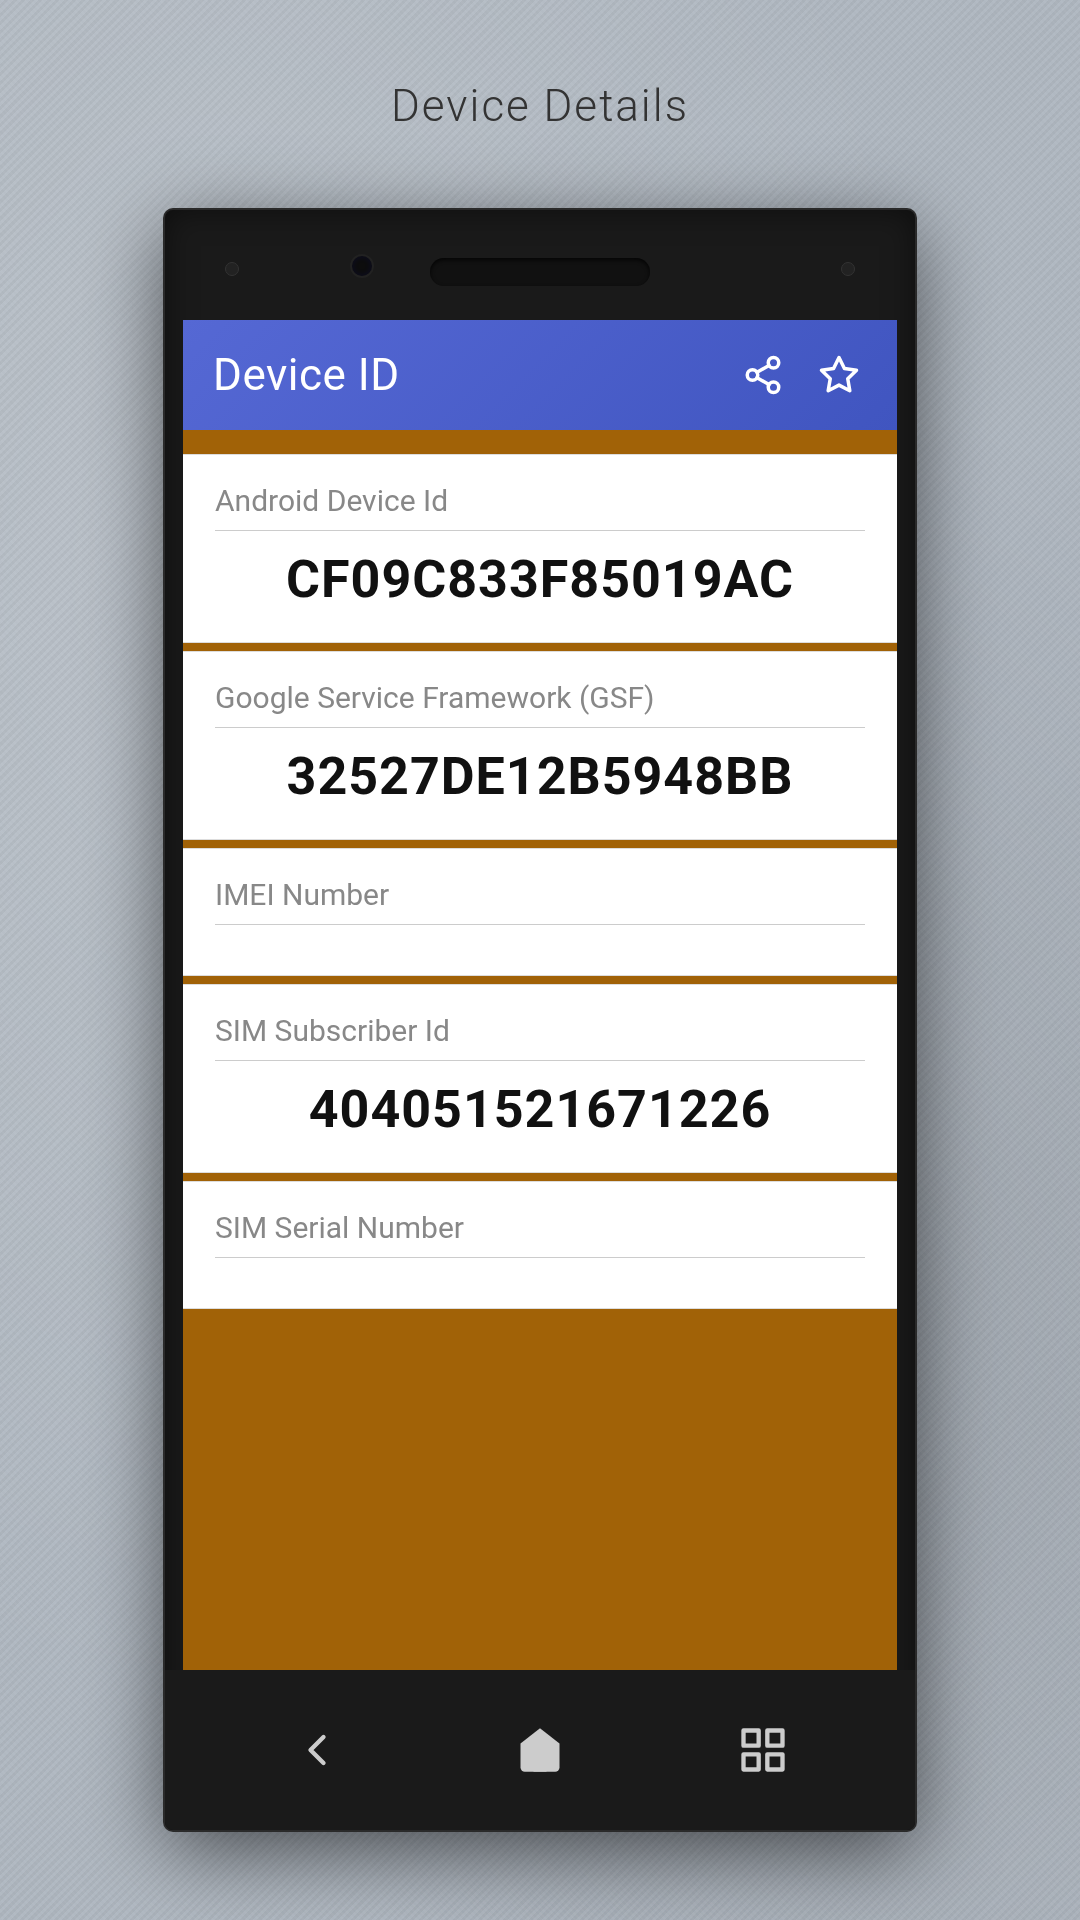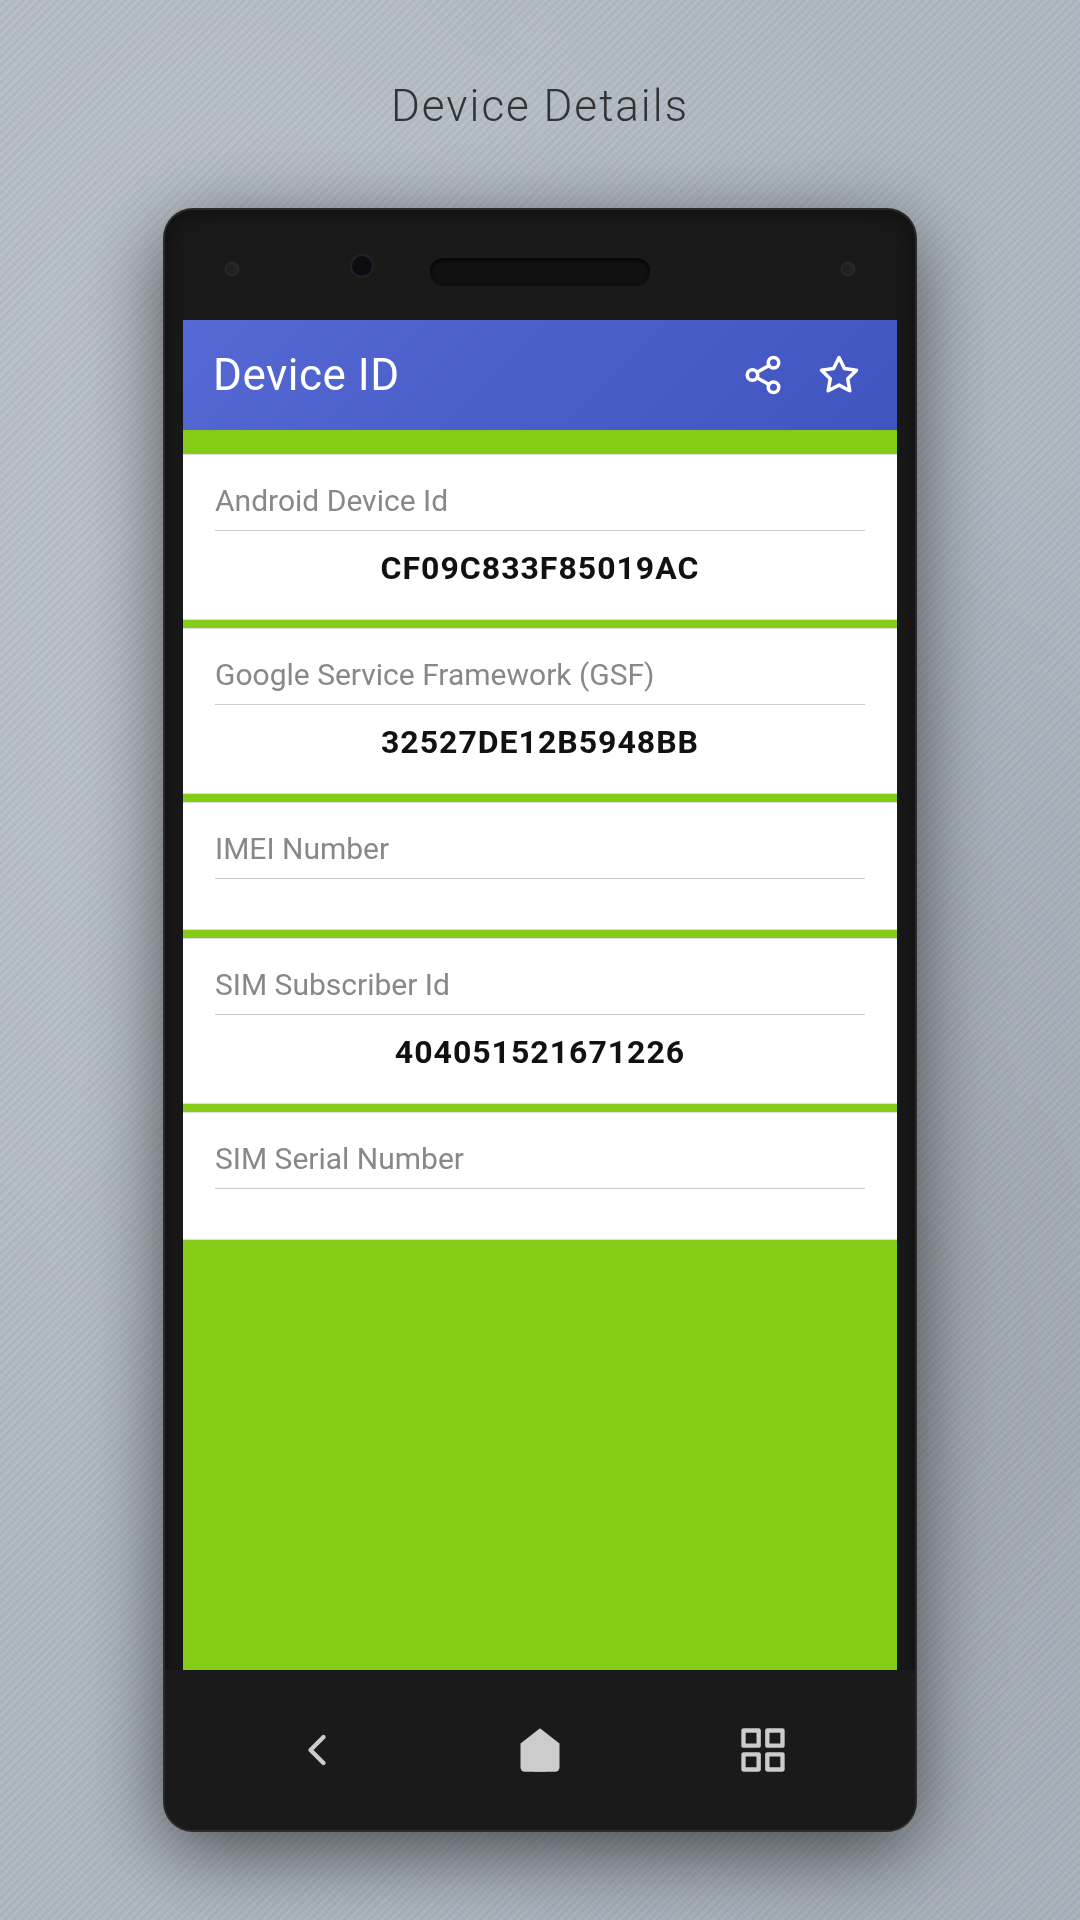--- a/index.html
+++ b/index.html
@@ -54,21 +54,21 @@
 
     
     .phone-frame {
       position: absolute;
       left: 50%;
       top: 210px;
       transform: translateX(-50%);
       width: 750px;
       height: 1620px;
       background: #1a1a1a;
-      border-radius: 28px;
+      border-radius: 8px;
       box-shadow:
         0 0 0 2px #2a2a2a,
         0 20px 80px rgba(0,0,0,0.6),
         inset 0 0 30px rgba(0,0,0,0.5);
       z-index: 2;
       overflow: hidden;
     }
 
     
     .phone-speaker {
@@ -165,21 +165,21 @@
     .icon-btn svg {
       width: 42px;
       height: 42px;
       fill: none;
       stroke: white;
       stroke-width: 2;
     }
 
     
     .content-area {
-      background: #84cc16;
+      background: #a16207;
       padding: 16px 0;
       overflow-y: auto;
       height: calc(100% - 110px);
     }
 
     
     .info-card {
       background: white;
       margin: 8px 0;
       padding: 28px 32px 32px;
@@ -194,21 +194,21 @@
       margin-bottom: 12px;
     }
 
     .field-divider {
       height: 1px;
       background: #ccc;
       margin-bottom: 18px;
     }
 
     .field-value {
-      font-size: 32px;
+      font-size: 52px;
       font-weight: 700;
       color: #111;
       text-align: center;
       letter-spacing: 1px;
     }
 
     
     .phone-nav-bar {
       position: absolute;
       bottom: 0;

